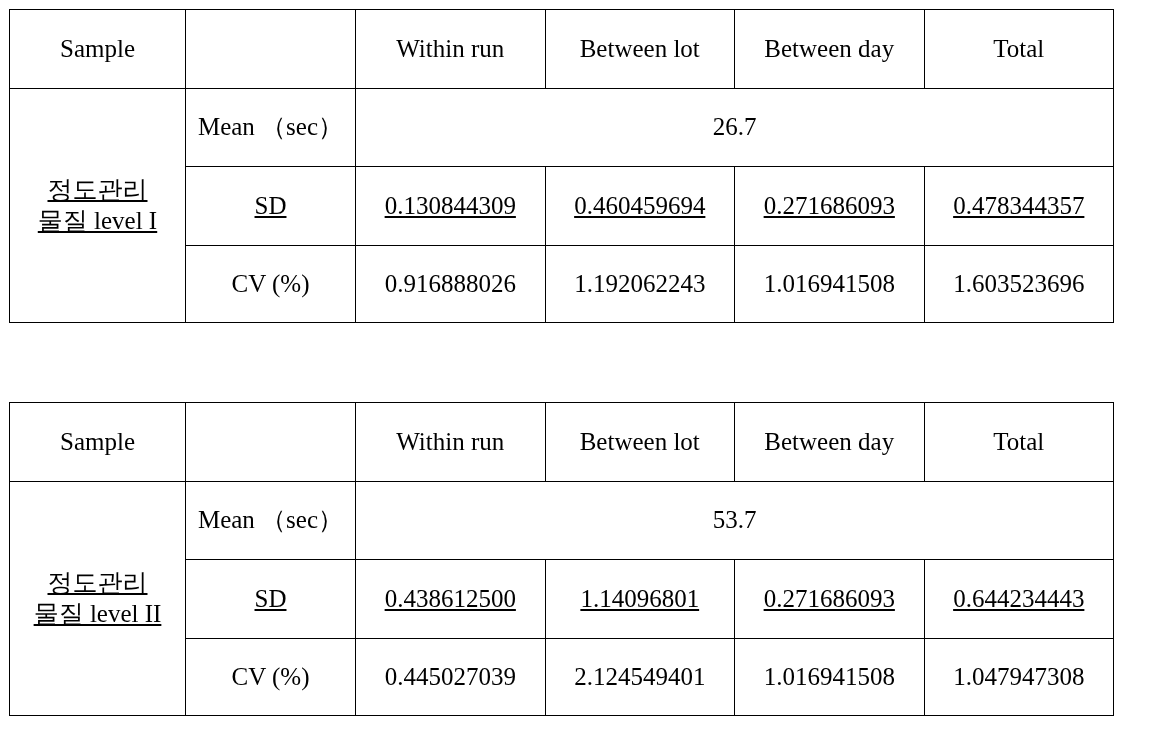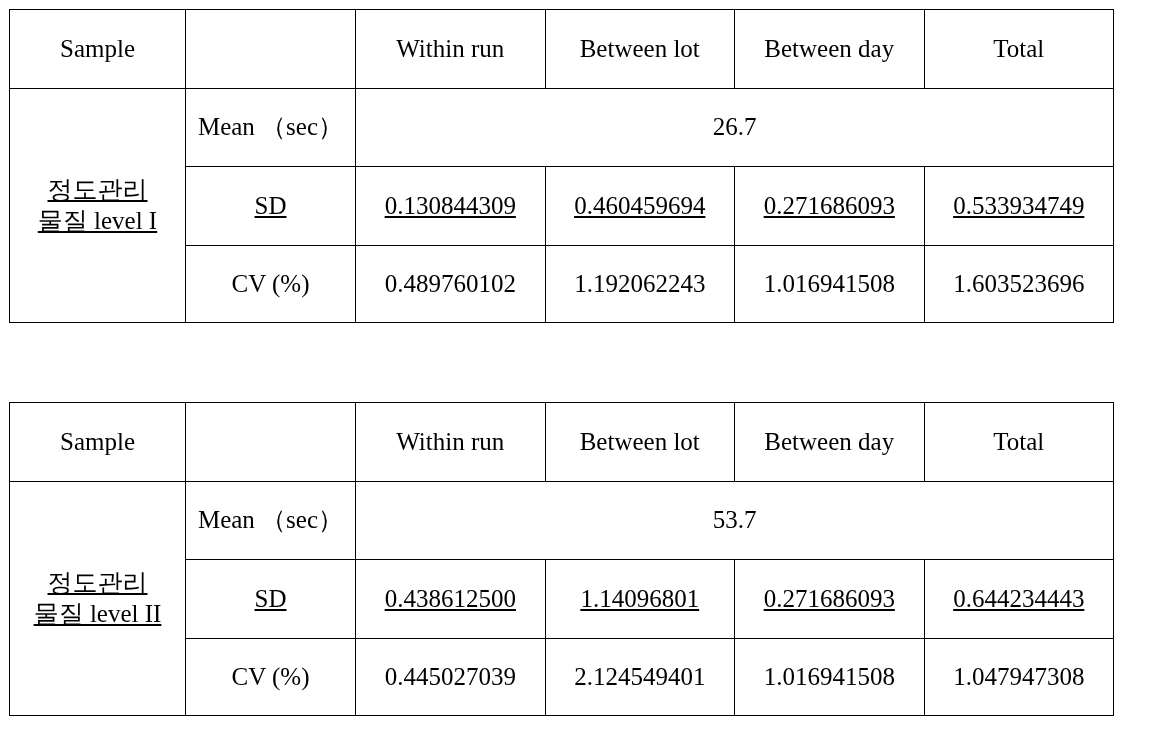--- a/index.html
+++ b/index.html
@@ -107,25 +107,25 @@
             <span class="kor-line">물질 level I</span>
           </td>
           <td class="metric-label">Mean （sec）</td>
           <td class="mean-value" colspan="4">26.7</td>
         </tr>
         <tr class="sd-row">
           <td class="metric-label">SD</td>
           <td class="numeric-cell">0.130844309</td>
           <td class="numeric-cell">0.460459694</td>
           <td class="numeric-cell">0.271686093</td>
-          <td class="numeric-cell">0.533934749</td>
+          <td class="numeric-cell">0.478344357</td>
         </tr>
         <tr class="cv-row">
           <td class="metric-label">CV (%)</td>
-          <td class="numeric-cell">0.489760102</td>
+          <td class="numeric-cell">0.916888026</td>
           <td class="numeric-cell">1.192062243</td>
           <td class="numeric-cell">1.016941508</td>
           <td class="numeric-cell">1.603523696</td>
         </tr>
       </tbody>
     </table>
   </div>
 
   <div class="table-block" id="table-block-2">
     <table class="precision-table">

